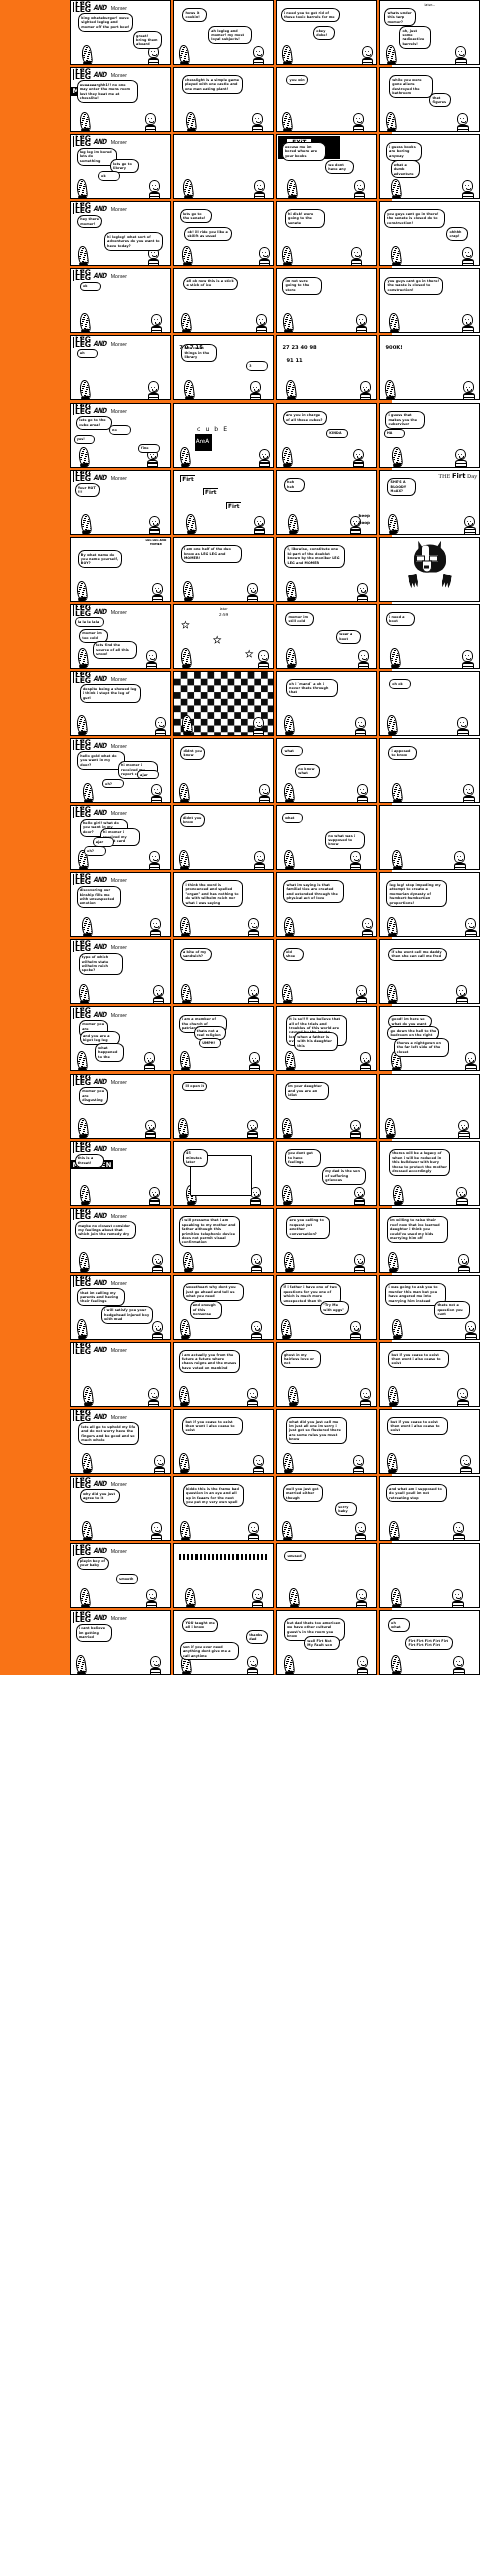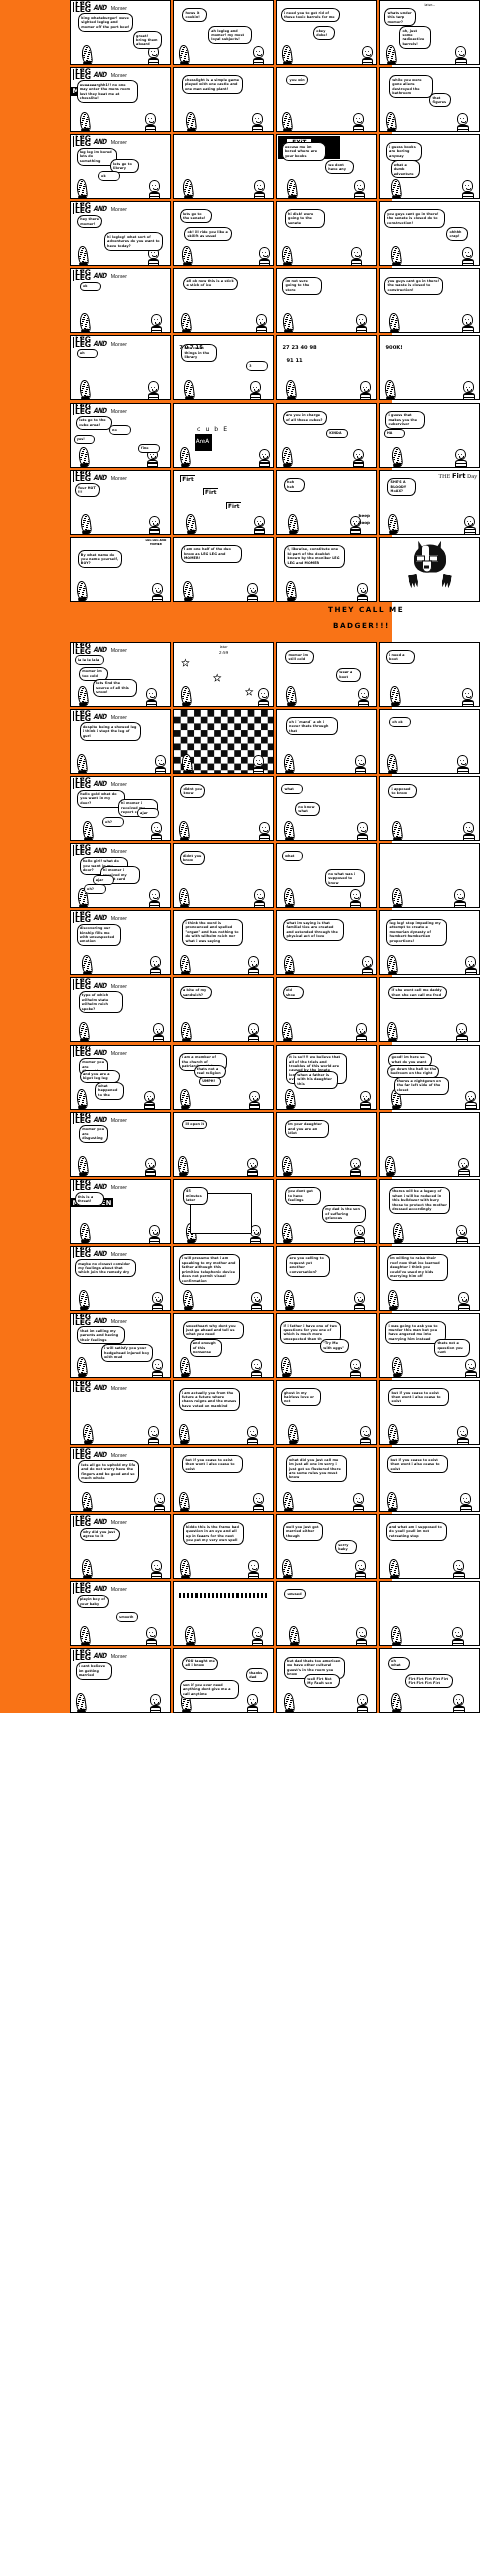--- a/index.html
+++ b/index.html
@@ -933,24 +933,20 @@
           <div class="skull"></div>
           <div class="stripe"></div>
           <div class="eye l"></div>
           <div class="eye r"></div>
           <div class="snout"></div>
           <div class="claw l"></div>
           <div class="claw r"></div>
         </div>
       </div>
     </div>
-    <div class="strip" style="height: 36px; position: relative; display: block;">
-      <div class="badgerline" style="left: 258px; top: 1px;">THEY CALL ME</div>
-      <div class="badgerline" style="left: 263px; top: 17.5px;">BADGER!!!</div>
-    </div>
     <div class="strip">
       <div class="panel">
         <div class="masthead">
           <div class="mh-dots"></div>
           <div>
             <div class="mh-leg">LEG</div>
             <div class="mh-leg">LEG</div>
           </div>
           <div class="mh-and">AND</div>
           <div class="mh-momer">Momer</div>

